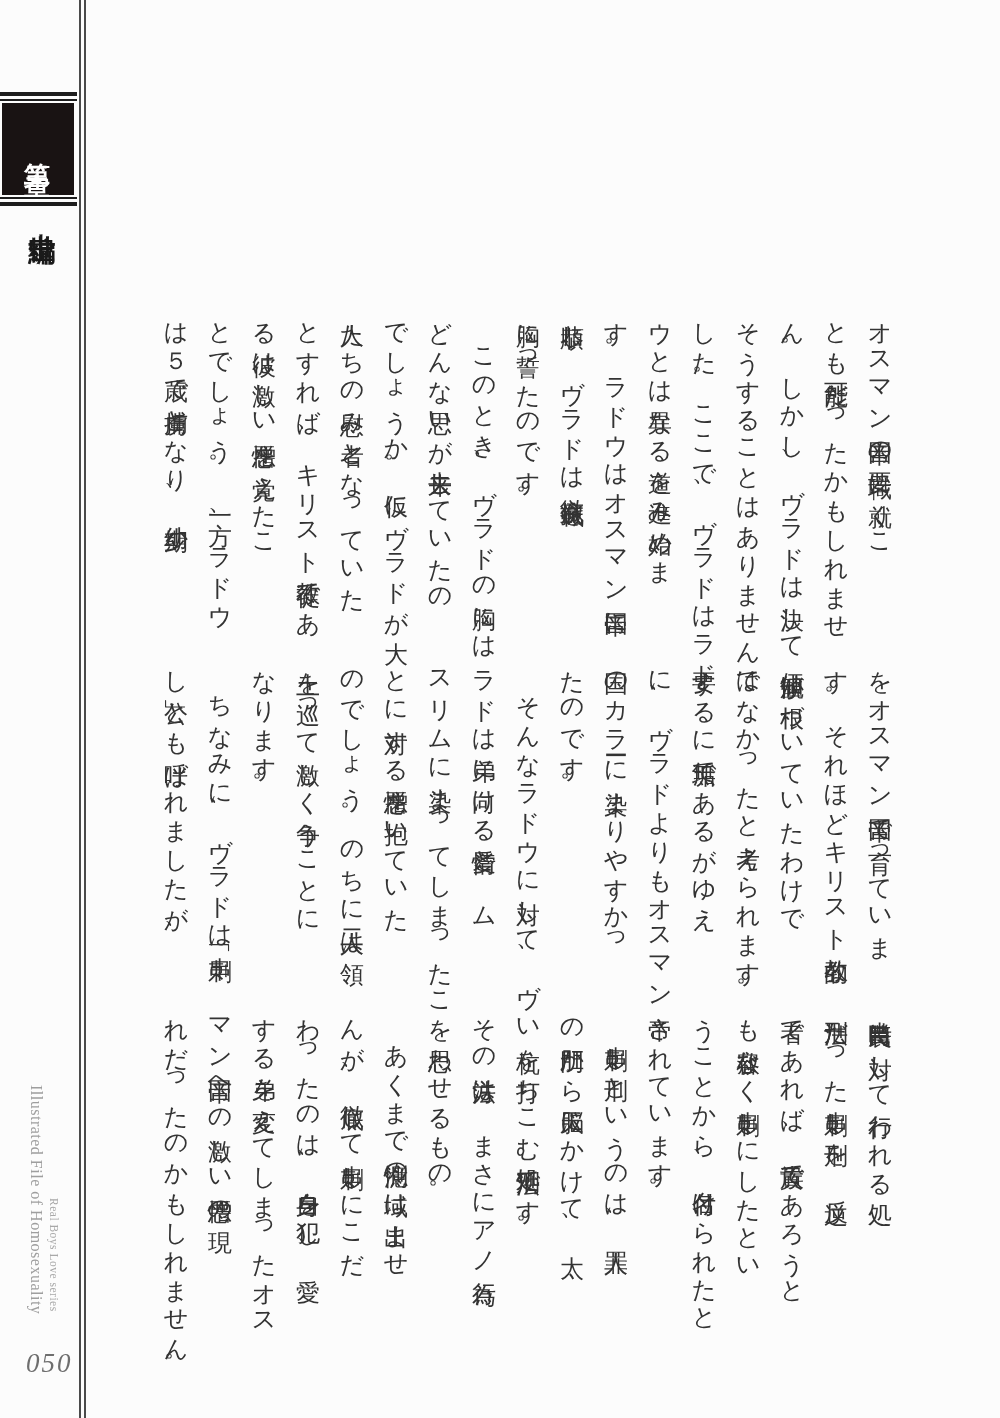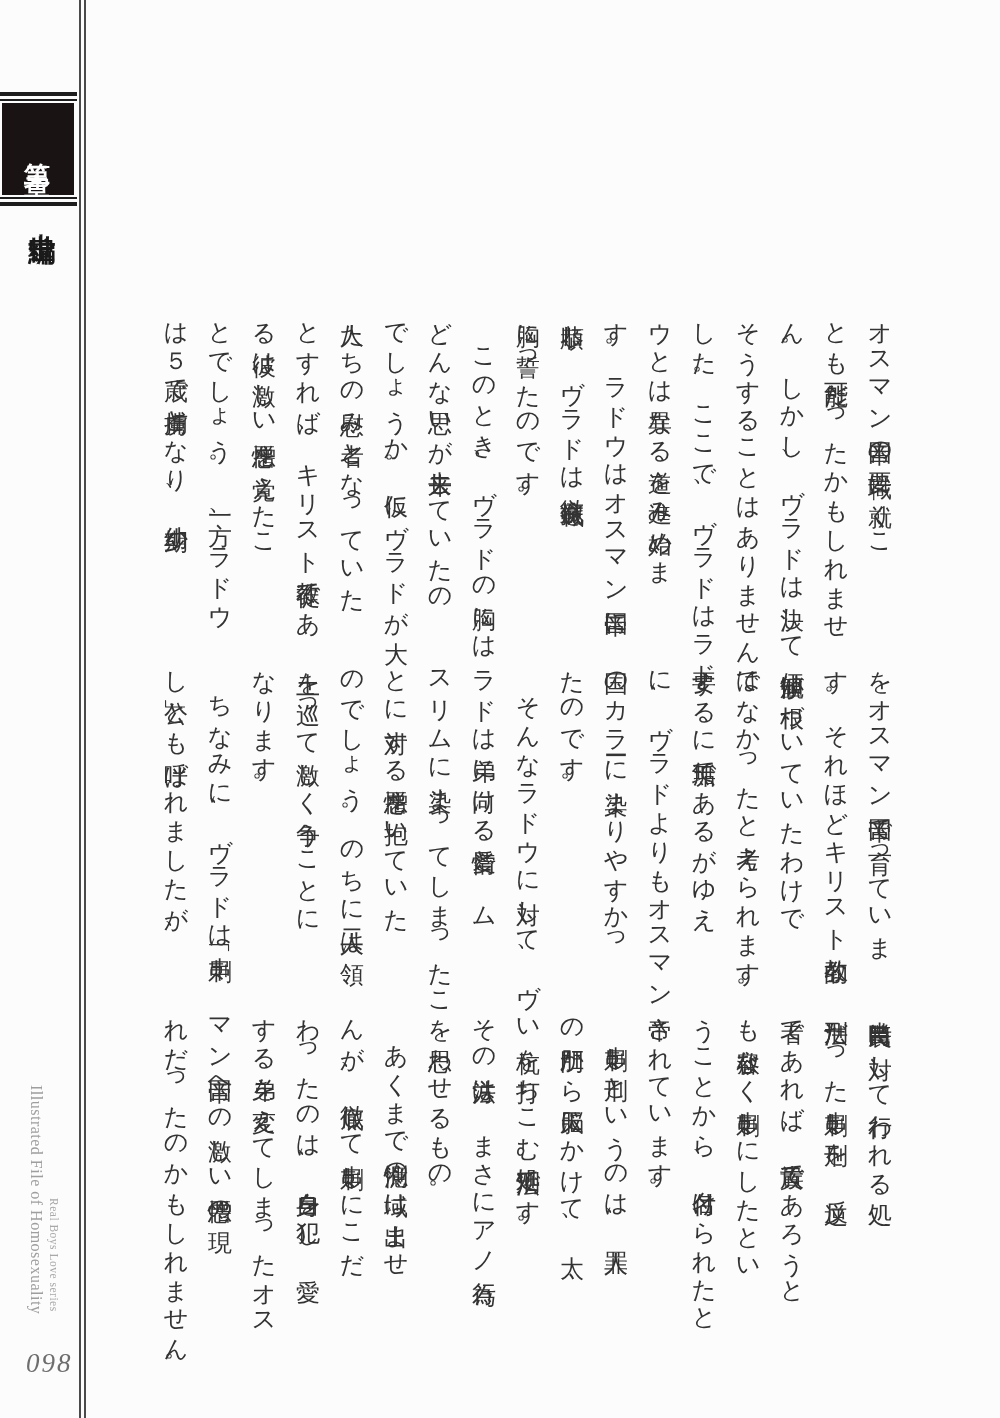--- a/index.html
+++ b/index.html
@@ -136,13 +136,13 @@
 　あくまで憶測の域は出ませ
 んが、徹底して串刺しにこだ
 わったのは、自身を犯し、愛
 する弟を変えてしまったオス
 マン帝国への激しい憎悪の現
 れだったのかもしれません。</div>
 </main>
 
 <div class="series-sub">Real Boys Love series</div>
 <div class="series-title">Illustrated File of Homosexuality</div>
-<div class="page-number">098</div>
+<div class="page-number">050</div>
 
 </body></html>

